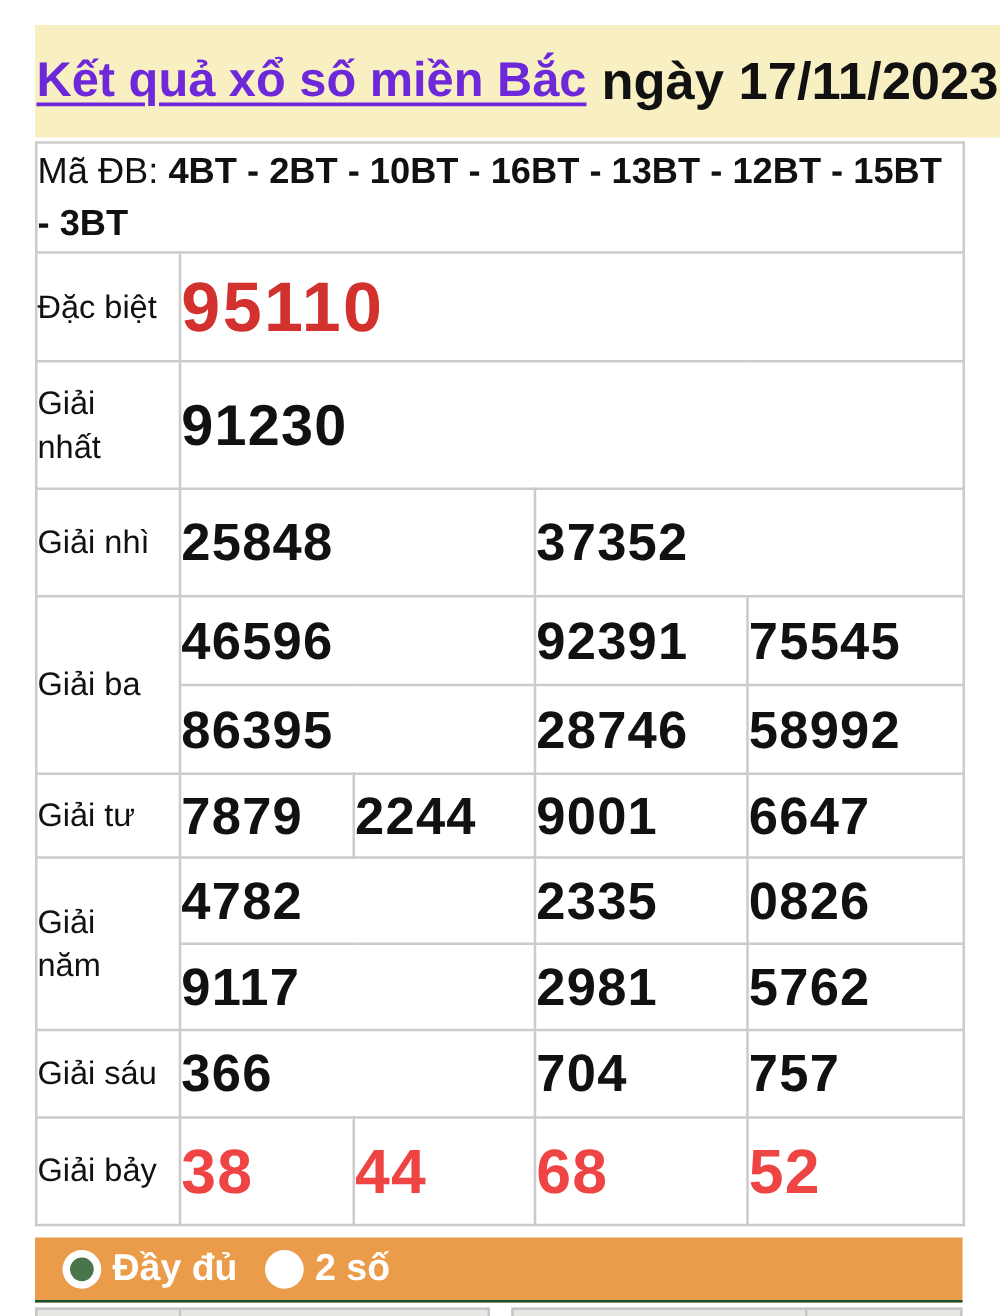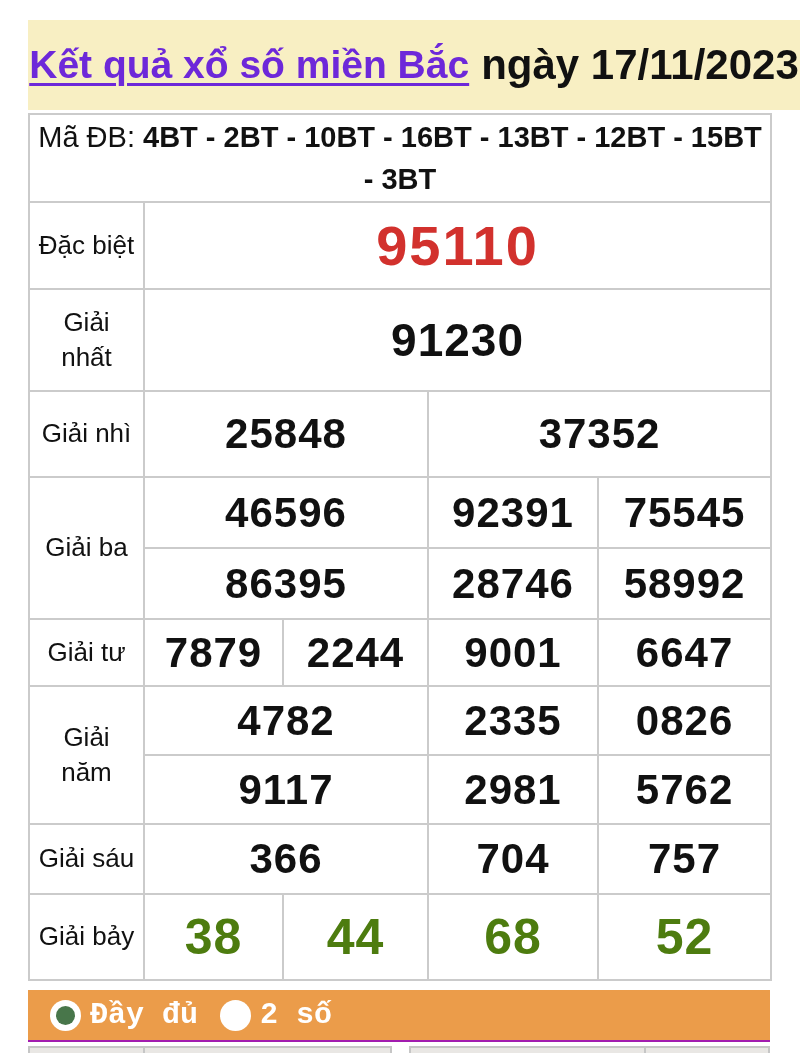--- a/index.html
+++ b/index.html
@@ -46,21 +46,20 @@
   table.results {
     position: absolute;
     left: 28px; top: 113px;
     width: 742px;
     border-collapse: collapse;
     table-layout: fixed;
     background: #ffffff;
   }
   table.results td {
     border: 2px solid #CBCBCB;
-    text-align: center;
     vertical-align: middle;
     padding: 0;
   }
   td.code-cell {
     font-size: 29px;
     color: #111111;
     padding: 8px 42px;
     line-height: 1.45;
   }
   td.code-cell .code-bold { font-weight: bold; }
@@ -80,46 +79,45 @@
   td.num-special {
     font-size: 56px;
     font-weight: bold;
     color: #D2312D;
     letter-spacing: 2px;
   }
   td.num-first { font-size: 46px; border-radius: 29px; }
   td.num-seven {
     font-size: 50px;
     font-weight: bold;
-    color: #4d7c0f;
+    color: #ef4444;
     letter-spacing: 1px;
   }
   tr.r-madb  { height: 88px; }
   tr.r-db    { height: 87px; }
   tr.r-nhat  { height: 102px; }
   tr.r-nhi   { height: 86px; }
   tr.r-ba    { height: 71px; }
   tr.r-tu    { height: 67px; margin-top: 16px; }
   tr.r-nam   { height: 69px; }
   tr.r-sau   { height: 70px; }
   tr.r-bay   { height: 86px; }
 
   
   .filter-bar {
     position: absolute;
     left: 28px; top: 990px;
     width: 742px; height: 52px;
     background: #EB9C4A;
-    border-bottom: 2px solid #a21caf;
+    border-bottom: 2px solid #14532d;
     display: flex;
     align-items: center;
     gap: 22px;
     padding-left: 22px;
     box-sizing: border-box;
-    font-family: Liberation Mono, monospace;
   }
   .radio-option {
     display: flex;
     align-items: center;
     gap: 9px;
     cursor: pointer;
   }
   .radio-circle {
     width: 31px; height: 31px;
     background: #ffffff;

